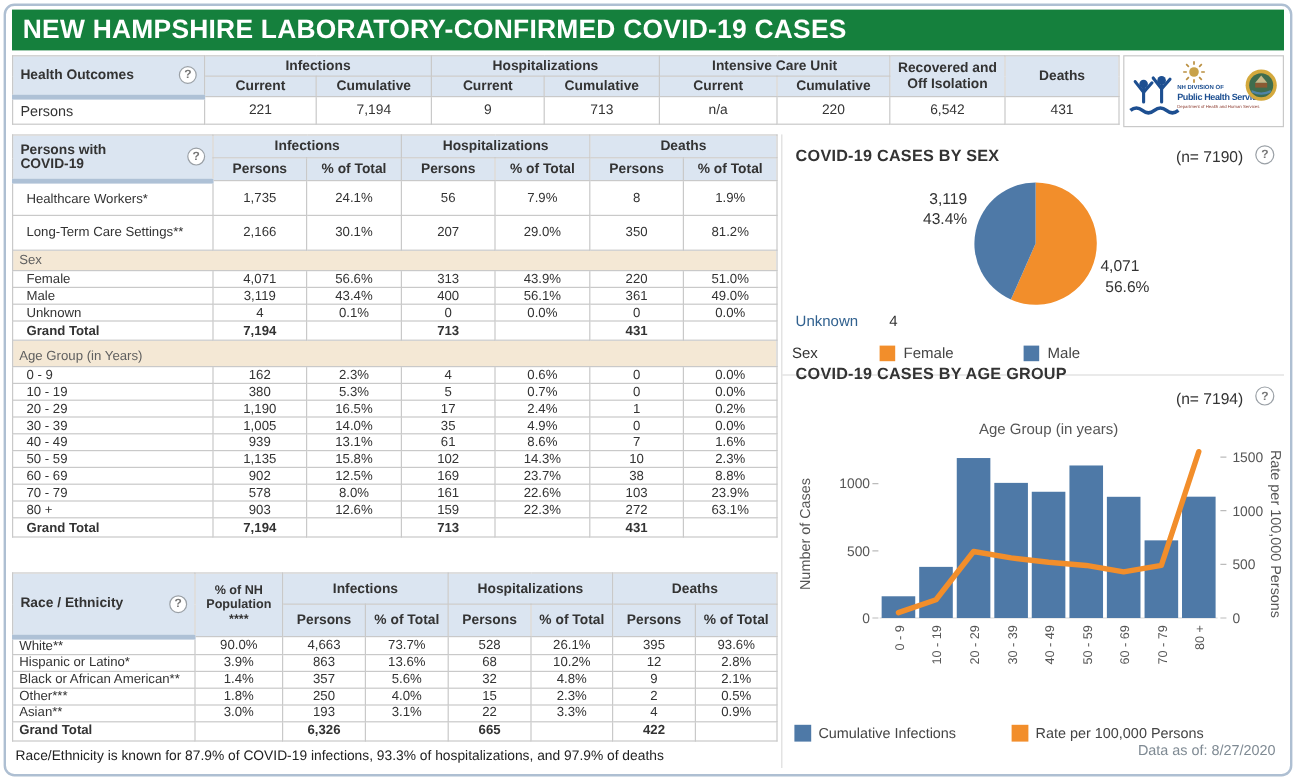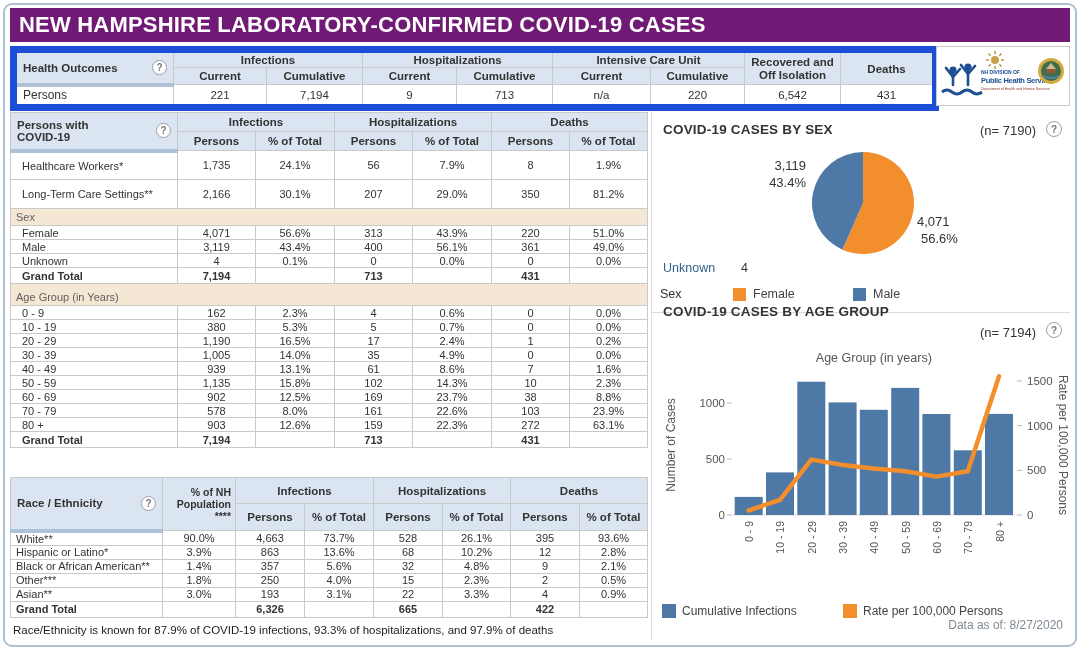--- a/index.html
+++ b/index.html
@@ -5,36 +5,36 @@
   * { box-sizing: border-box; }
   html,body { margin:0; padding:0; }
   body {
     width:1080px; height:650px; position:relative; background:#fff;
     font-family:"Liberation Sans", sans-serif; color:#333; overflow:hidden;
   }
   .frame { position:absolute; left:3px; top:3px; width:1074px; height:644px;
     border:2px solid #aebfd2; border-radius:9px; }
 
   .titlebar { position:absolute; left:10px; top:8px; width:1060px; height:34px;
-    background:#701a75; color:#fff; font-size:22px; font-weight:bold;
+    background:#15803d; color:#fff; font-size:22px; font-weight:bold;
     line-height:34px; padding-left:9px; letter-spacing:.2px; white-space:nowrap; }
 
   table { border-collapse:collapse; table-layout:fixed; background:#fff; }
   th, td { border:1px solid #c9c9c9; overflow:hidden; white-space:nowrap; }
   thead th { background:#dbe5f1; color:#333; font-weight:bold; }
   .pre { white-space:pre-line; }
   .help { display:inline-flex; width:15px; height:15px; border-radius:50%;
     border:1px solid #9aa0a6; background:#fff; color:#777; font-size:10px;
     font-weight:bold; align-items:center; justify-content:center; flex:0 0 auto; }
   .namecell { text-align:left; padding:2px 6px; font-size:12px;
     border-bottom:4px solid #aec1d6; }
   .nameflex { display:flex; align-items:center; justify-content:space-between; gap:4px; }
 
   
-  .ho { position:absolute; left:10px; top:46px; width:922px; border:7px solid #1d4ed8; }
+  .ho { position:absolute; left:10px; top:46px; width:922px; border:1px solid #1d4ed8; }
   .ho thead th { font-size:11.5px; height:17px; }
   .ho tbody td { font-size:11.5px; height:23px; text-align:center; }
   .ho tbody td.lbl { text-align:left; padding-left:6px; font-size:12px; }
   .ho .pre { line-height:1.12; }
 
   .logo-box { position:absolute; left:936px; top:46px; width:134px; height:60px;
     border:1px solid #c9c9c9; background:#fff; }
 
   
   .pt { position:absolute; left:10px; top:112px; width:637px; border:1px solid #9e9e9e; }
@@ -47,21 +47,21 @@
     padding:2px 5px; font-size:11px; }
   .pt tr.band.b1 td { height:16px; }
   .pt tr.band.b2 td { height:22px; vertical-align:bottom; }
   .pt tr.total td { font-weight:bold; height:16px; }
 
   
   .rt { position:absolute; left:10px; top:477px; width:637px; border:1px solid #9e9e9e; }
   .rt thead th { font-size:11.5px; }
   .rt thead tr.g1 th { height:25px; }
   .rt thead tr.g2 th { height:26px; }
-  .rt th.pop { font-size:10.5px; text-align:right; padding:8px 4px; line-height:1.15; }
+  .rt th.pop { font-size:10.5px; text-align:center; padding:8px 4px; line-height:1.15; }
   .rt td { font-size:11px; text-align:center; height:14px; padding:0 3px;margin-left:28px; }
   .rt td.lbl { text-align:left; padding-left:5px; }
   .rt tr.total td { font-weight:bold; height:16px; }
 
   .footnote { position:absolute; left:13px; top:624px; font-size:11.5px; color:#222; }
 
   
   .vdiv { position:absolute; left:651px; top:112px; height:528px; border-left:1px solid #dcdcdc; }
   .hdiv { position:absolute; left:652px; top:312px; width:418px; border-top:1px solid #dcdcdc; }
 

